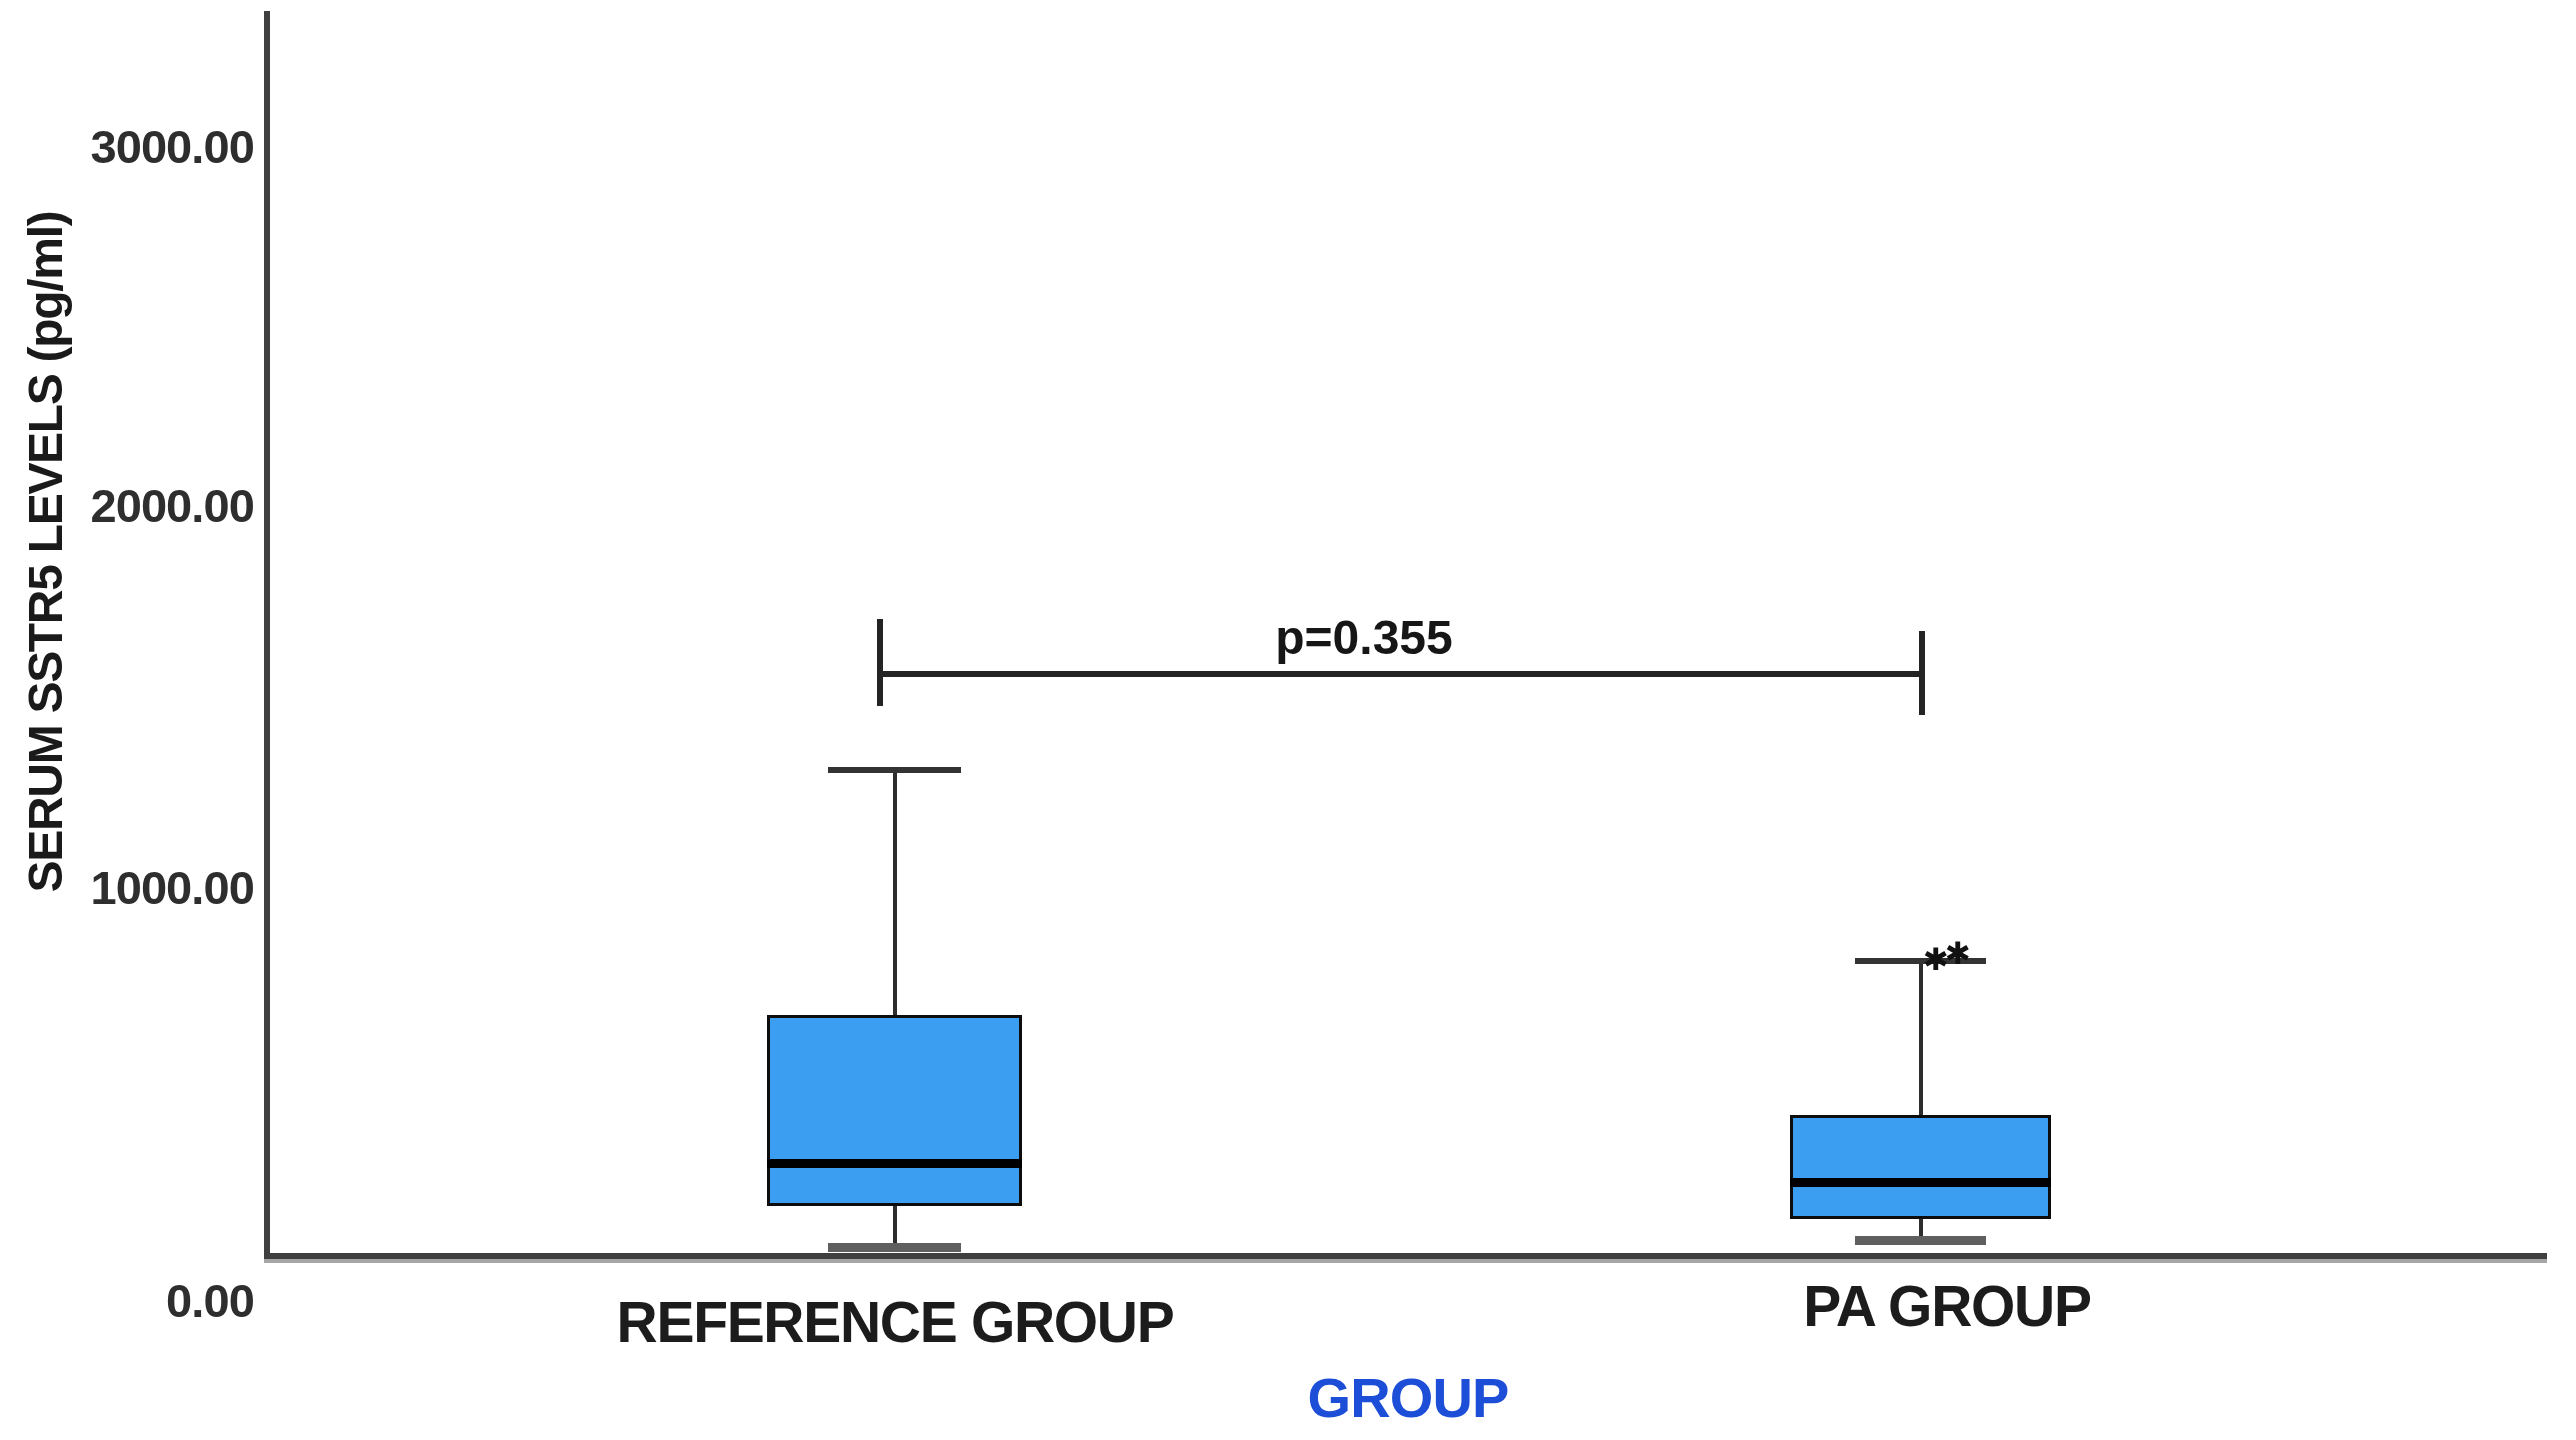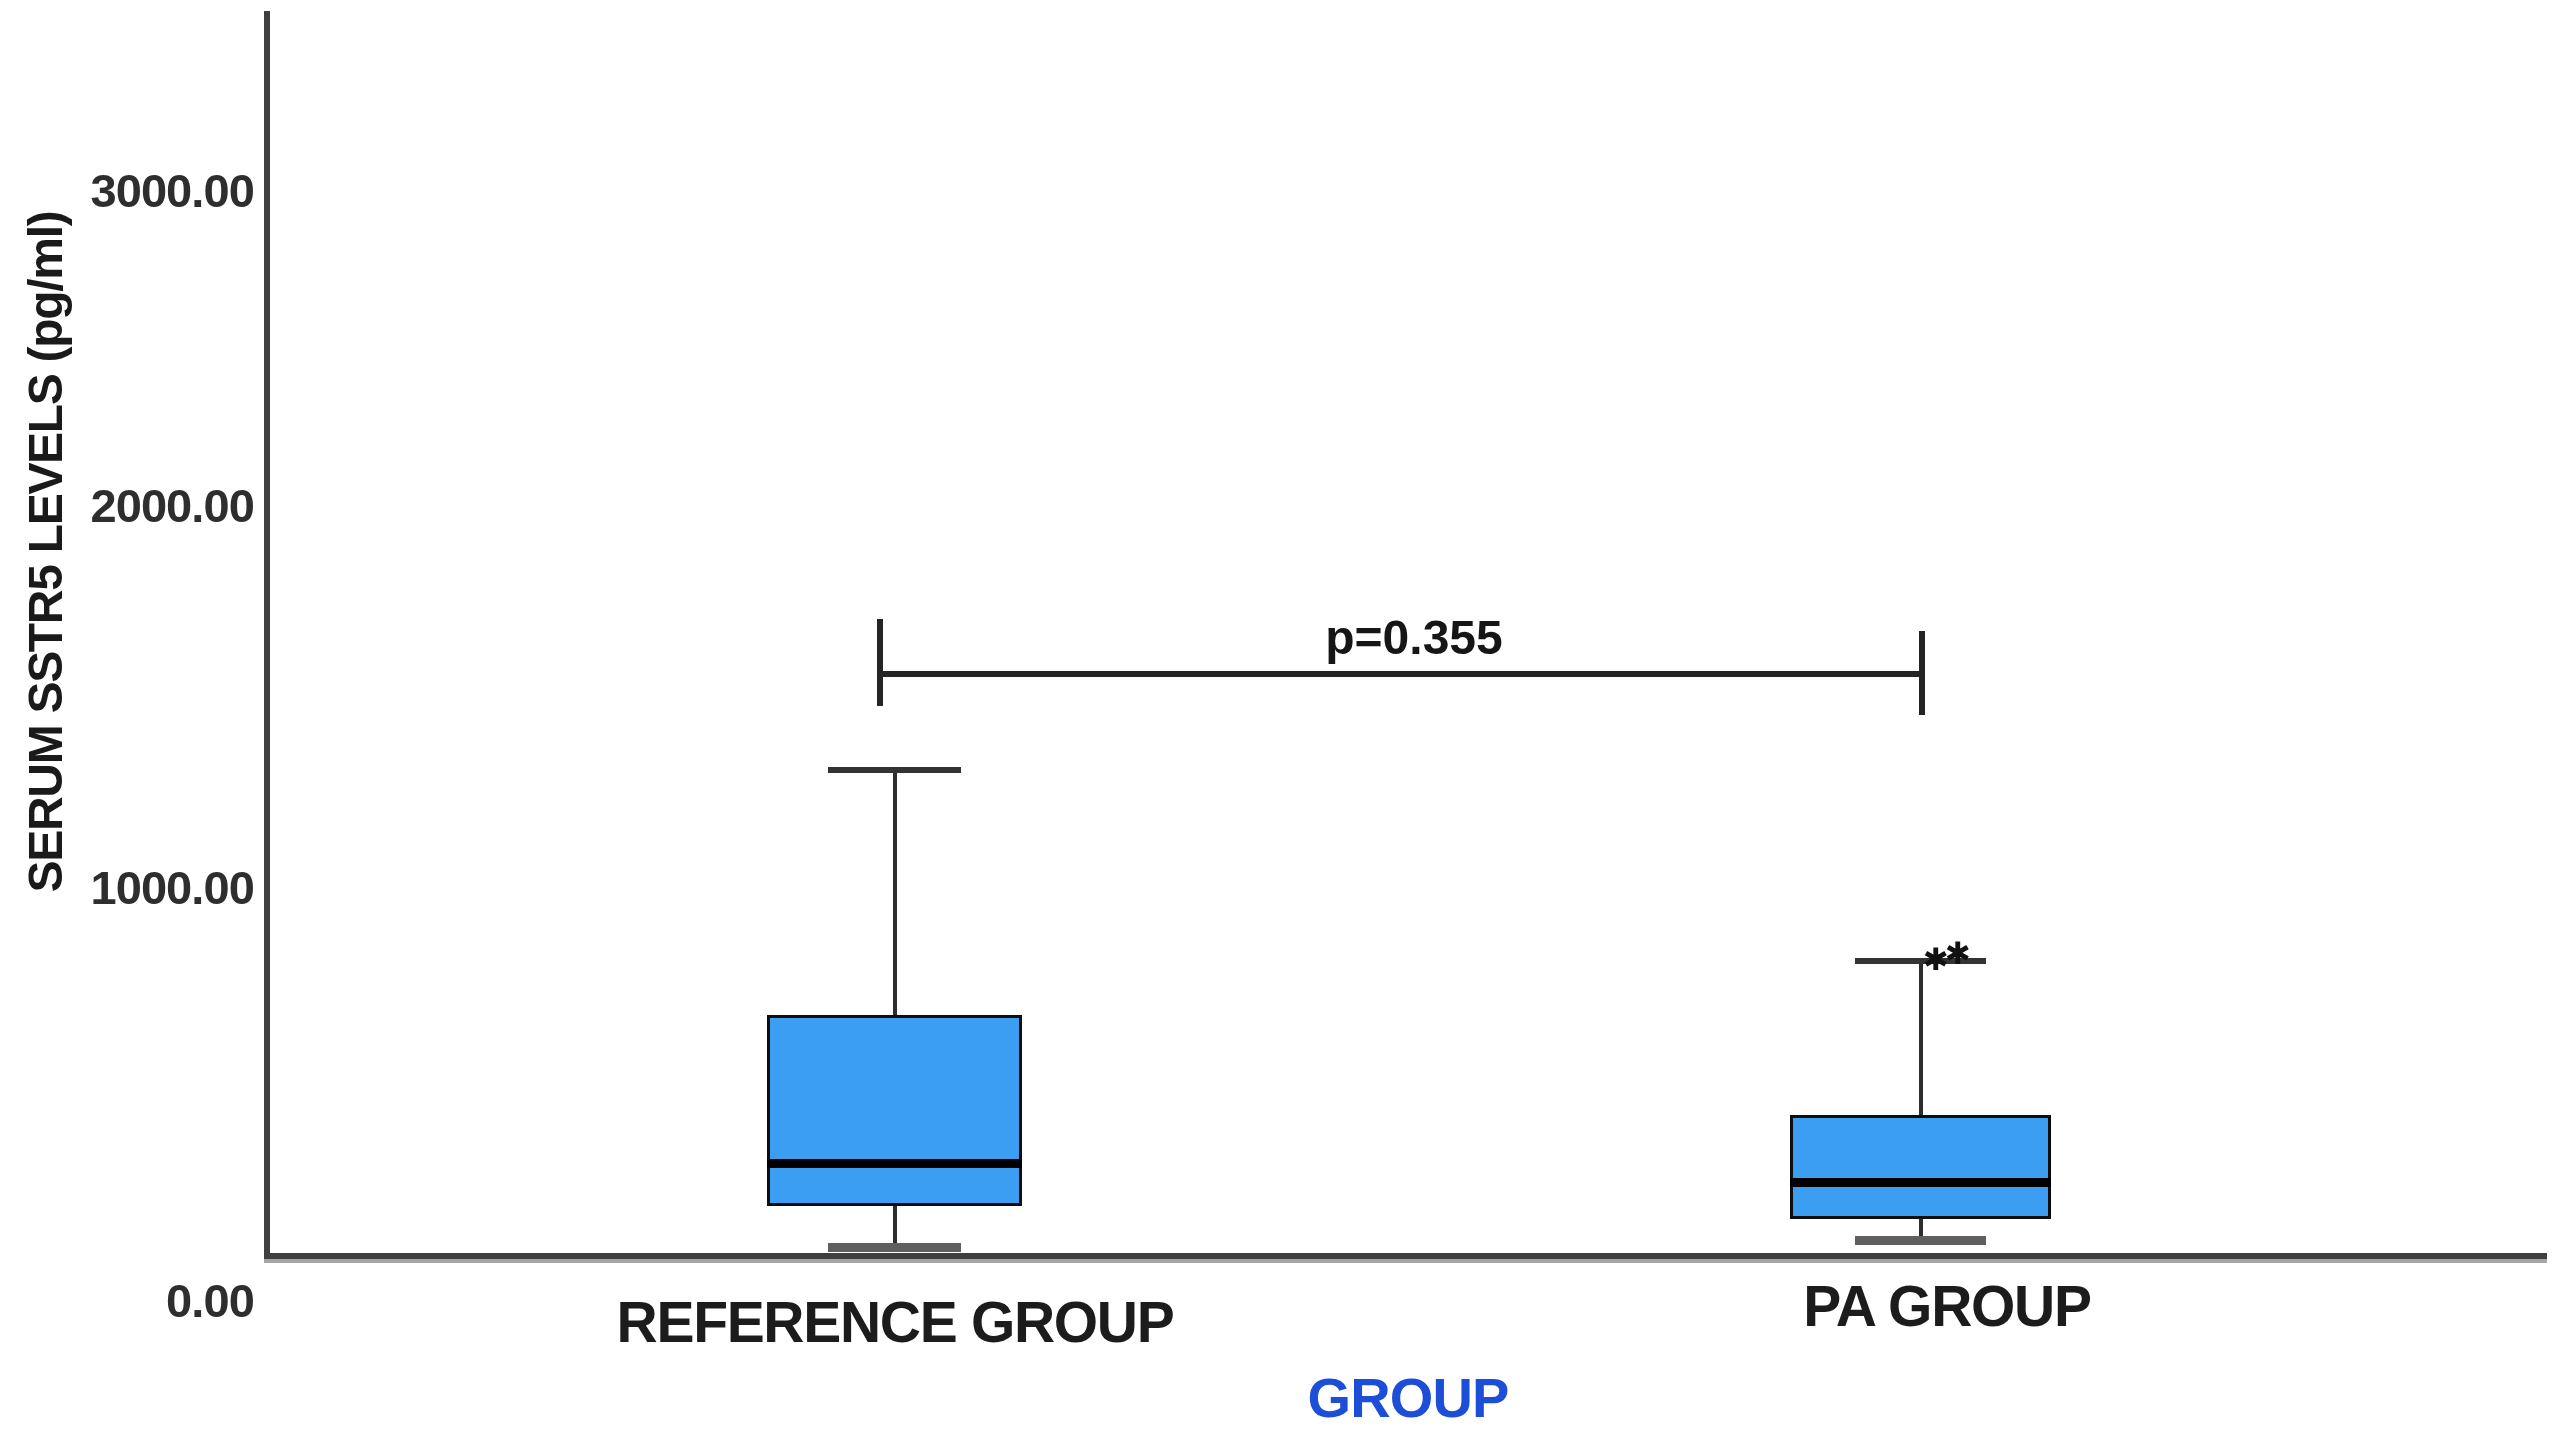--- a/index.html
+++ b/index.html
@@ -32,41 +32,41 @@
   #ylabel{
     position:absolute;left:45px;top:552px;
     transform:translate(-50%,-50%) rotate(-90deg);transform-origin:center;
     font-size:48px;font-weight:bold;color:#1a1a1a;white-space:nowrap;letter-spacing:-1.3px;
   }
   #xlabel{
     position:absolute;left:1408px;top:1397px;transform:translate(-50%,-50%);
     font-size:56px;font-weight:bold;color:#1d4ed8;white-space:nowrap;letter-spacing:-0.9px;
   }
   #p-text{
-    position:absolute;left:1414px;top:637px;transform:translate(-50%,-50%);
+    position:absolute;left:1364px;top:637px;transform:translate(-50%,-50%);
     font-size:48px;font-weight:bold;color:#161616;white-space:nowrap;
   }
   .bracket{background:#242424;position:absolute;}
 </style>
 </head>
 <body>
 
 <div id="stage">
 
   <div id="ylabel">SERUM SSTR5 LEVELS (pg/ml)</div>
 
   <div class="abs axis-line" id="y-axis" style="left:264px;top:11.2px;width:6px;height:1249px;"></div>
   <div class="abs axis-line" id="x-axis" style="left:264px;top:1253px;width:2283px;height:6px;"></div>
   <div class="abs axis-shadow" style="left:264px;top:1259px;width:2283px;height:4.3px;"></div>
 
   <div id="yticks">
       <div class="ytick" style="top: 1300px;">0.00</div>
       <div class="ytick" style="top: 887px;">1000.00</div>
       <div class="ytick" style="top: 505px;">2000.00</div>
-      <div class="ytick" style="top: 146px; margin-top: 44px;">3000.00</div>
+      <div class="ytick" style="top: 146px;">3000.00</div>
     </div>
 
   <div id="series">
       <div>
         <div class="abs whisker" style="left: 893px; top: 770px; height: 245px;"></div>
         <div class="abs cap-top" style="left: 828px; top: 767px; width: 133px;"></div>
         <div class="abs whisker" style="left: 893px; top: 1205px; height: 42px;"></div>
         <div class="abs cap-bottom" style="left: 828px; top: 1243px; width: 133px;"></div>
         <div class="abs box" style="left: 767px; top: 1015px; width: 255px; height: 191px;"></div>
         <div class="abs median" style="left: 767px; top: 1159px; width: 255px;"></div>

